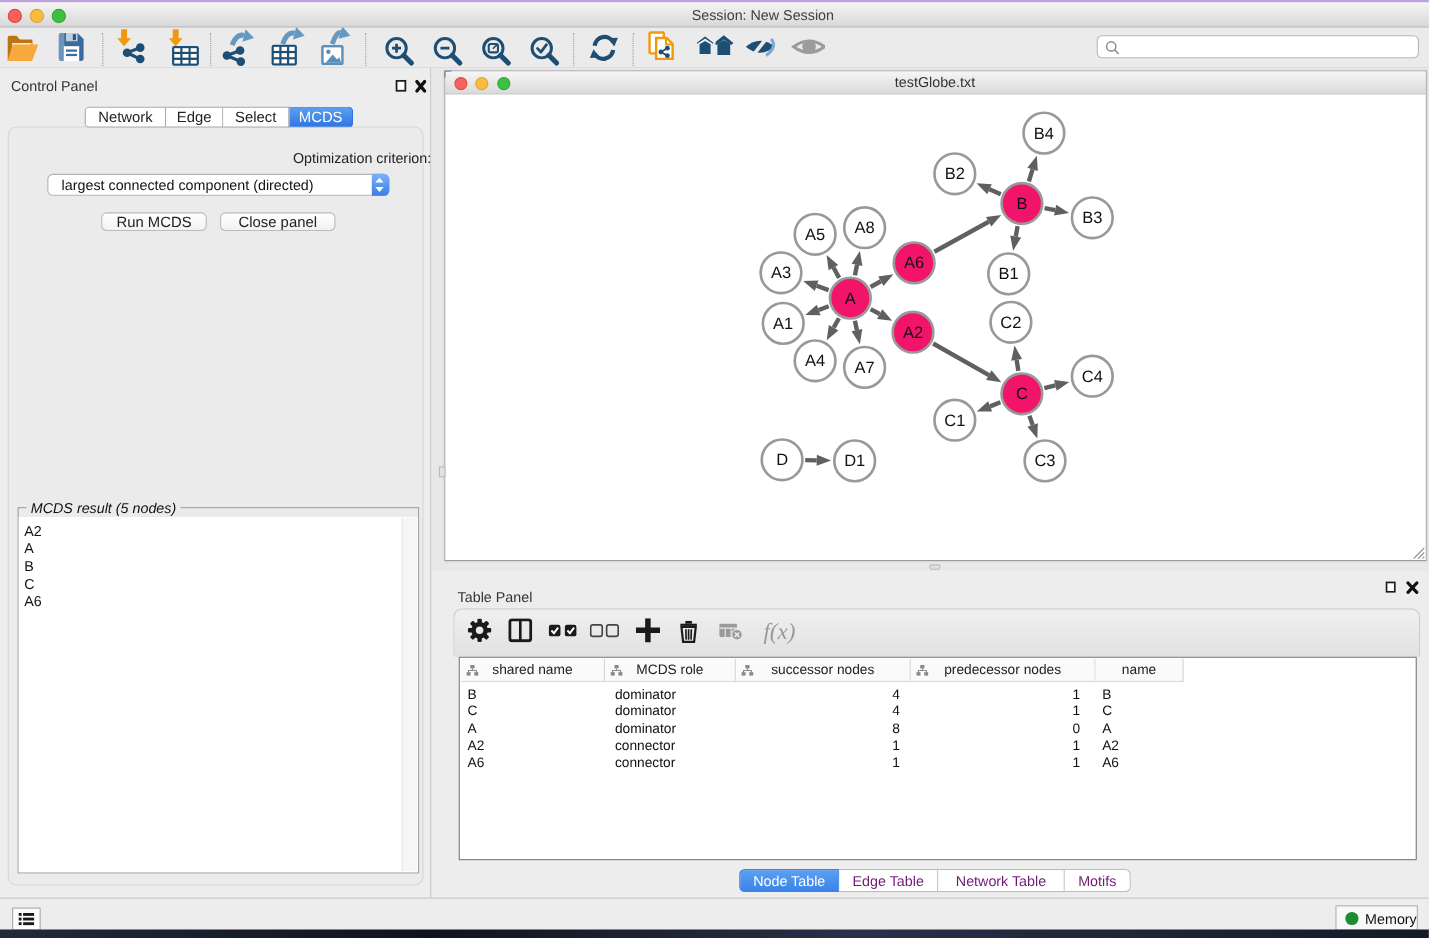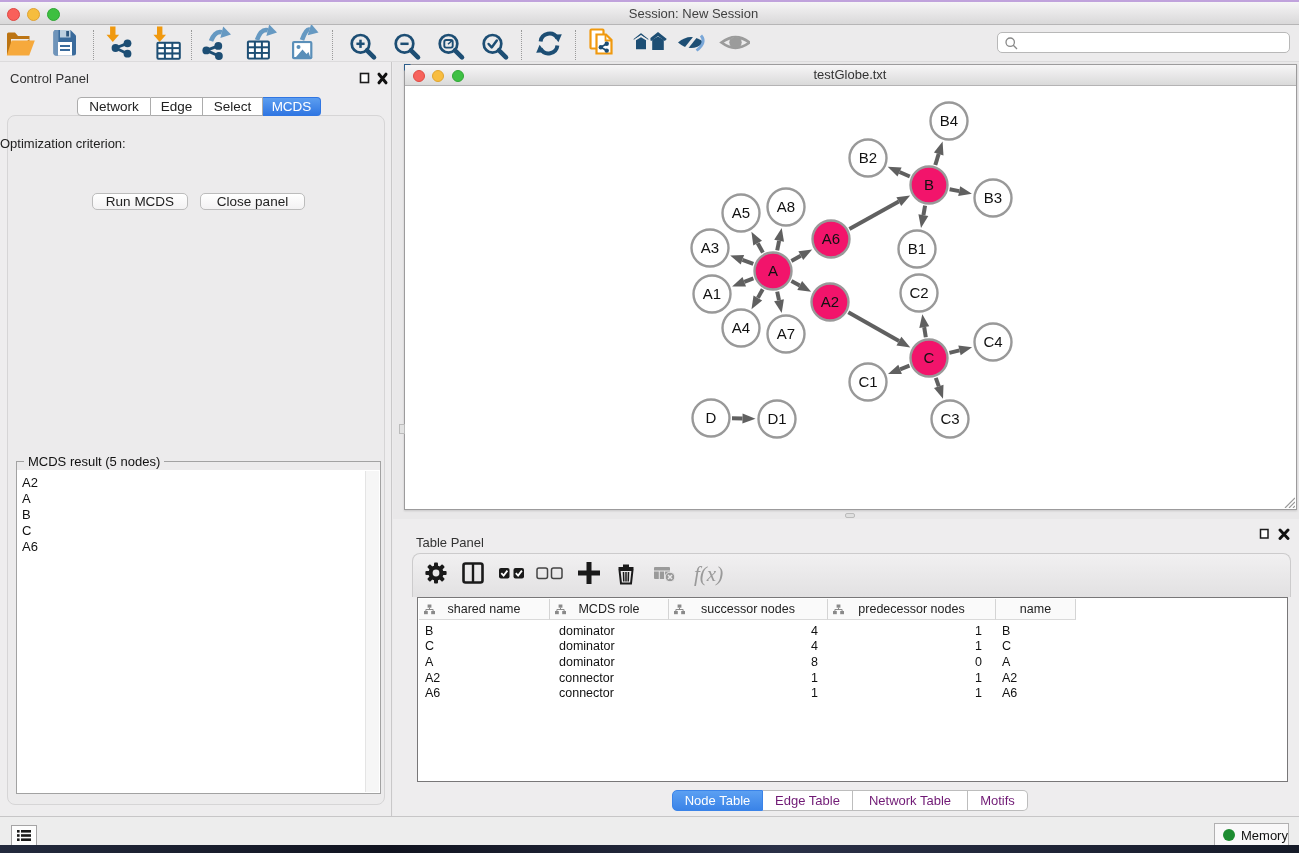--- a/index.html
+++ b/index.html
@@ -28,32 +28,32 @@
 #cpanel { top:62px; left:0; width:392px; height:754px; background:#eeedee; border-right:1px solid #c9c8c9; }
 #cp-title { left:10px; top:9px; font-size:13px; color:#333; }
 #cp-box { left:7px; top:53px; width:378px; height:690px; border:1px solid #d6d5d6; border-radius:8px; background:#ecebec; }
 .tabs { display:flex; font-size:13.5px; }
 #cp-tabs { left:77px; top:35px; height:19px; }
 .tab { border:1px solid #acacac; border-left:none; background:#fff; color:#222;
   display:flex; align-items:center; justify-content:center; height:19px; }
 .tab.first { border-left:1px solid #acacac; border-radius:4px 0 0 4px; }
 .tab.last { border-radius:0 4px 4px 0; }
 .tab.sel { background:linear-gradient(#5c9ef0,#3076e2); border-color:#3076e2; color:#fff; }
-#opt-label { left:0; top:74px; width:392px; text-align:left; font-size:13px; color:#222; }
+#opt-label { left:0; top:74px; width:392px; text-align:right; font-size:13px; color:#222; }
 #dropdown { left:43px; top:96px; width:311px; height:20px; background:#fff;
   border:1px solid #b4b4b4; border-radius:5px; font-size:13px; color:#111; }
 #dropdown .txt { left:12px; top:2px; }
 #dd-cap { right:-1px; top:-1px; width:16px; height:20px; border-radius:0 5px 5px 0;
   background:linear-gradient(#7db2f5,#3a7de9); }
 .btn { background:linear-gradient(#ffffff,#f3f2f3); border:1px solid #bcbcbc; border-radius:5px;
   font-size:13.5px; color:#222; display:flex; align-items:center; justify-content:center; }
 #btn-run { left:92px; top:131px; width:96px; height:17px; }
 #btn-close { left:200px; top:131px; width:105px; height:17px; }
 #mcds-box { left:16px; top:399px; width:365px; height:333px; border:1px solid #a2a2a2; }
-#mcds-legend { left:7px; top:-8px; background:#ecebec; padding:0 4px; font-size:13px; color:#111; }
+#mcds-legend { left:7px; top:-8px; background:#ecebec; padding:0 4px; font-size:13px; color:#111;font-style:italic; }
 #mcds-list { left:0px; top:8px; width:363px; height:323px; background:#fff; font-size:13px; color:#111; }
 #mcds-list .item { left:5px; line-height:16.1px; }
 #mcds-scroll { right:1px; top:1px; width:14px; height:321px; background:#f6f6f6; border-left:1px solid #e4e4e4; }
 
 
 #desktop { top:62px; left:393px; width:906px; height:754px; background:#e9e8e9; }
 
 
 #netframe { left:10.5px; top:1.5px; width:893px; height:446px; border:1px solid #9c9b9c; background:#fff; box-shadow:0 1px 2px rgba(0,0,0,0.15); }
 #nf-title { left:0; top:0; width:100%; height:21px; background:linear-gradient(#f7f6f7,#dadada); border-bottom:1px solid #b4b3b4; }
@@ -248,20 +248,27 @@
         <path d="M20 2.2 L27 10.8 M27 2.2 L20 10.8" stroke="#111" stroke-width="3" stroke-linecap="round"></path>
       </svg>
     <div id="cp-box" class="abs"></div>
     <div id="cp-tabs" class="tabs abs">
       <div class="tab first" style="width:74px">Network</div>
       <div class="tab" style="width:52px">Edge</div>
       <div class="tab" style="width:60px">Select</div>
       <div class="tab sel last" style="width:58px">MCDS</div>
     </div>
     <div id="opt-label" class="abs">Optimization criterion:</div>
+    <div id="dropdown" class="abs">
+      <div class="txt abs">largest connected component (directed)</div>
+      <div id="dd-cap" class="abs"><svg width="14" height="18" viewBox="0 0 14 18" style="margin:1px 0 0 0">
+            <path d="M7 2.5 L10.8 7 L3.2 7 Z" fill="#fff"></path>
+            <path d="M7 15.5 L10.8 11 L3.2 11 Z" fill="#fff"></path>
+          </svg></div>
+    </div>
     <div id="btn-run" class="btn abs">Run MCDS</div>
     <div id="btn-close" class="btn abs">Close panel</div>
     <div id="mcds-box" class="abs">
       <div id="mcds-list" class="abs">
         <div class="item abs" style="top:4.5px">A2<br>A<br>B<br>C<br>A6</div>
         <div id="mcds-scroll" class="abs"></div>
       </div>
       <div id="mcds-legend" class="abs">MCDS result (5 nodes)</div>
     </div>
   </div>

